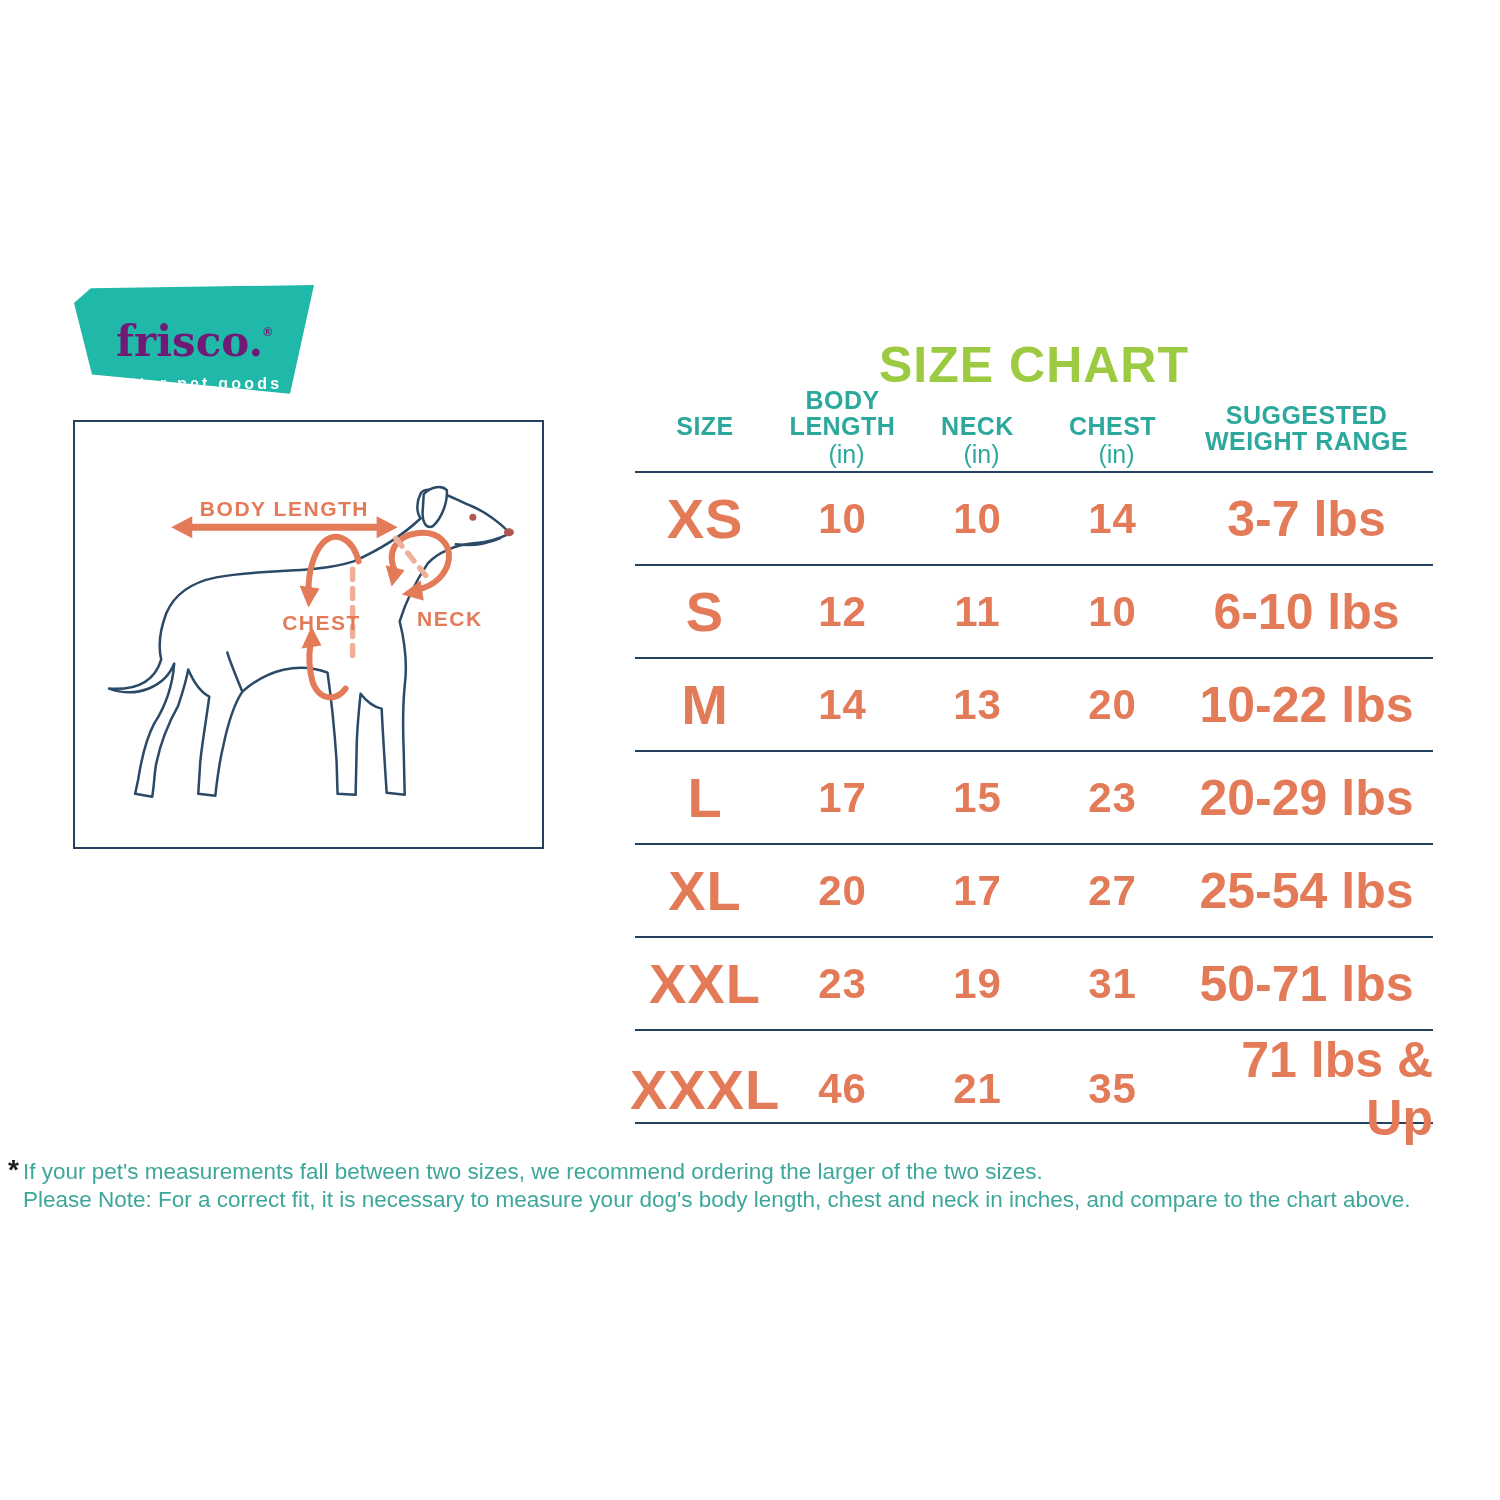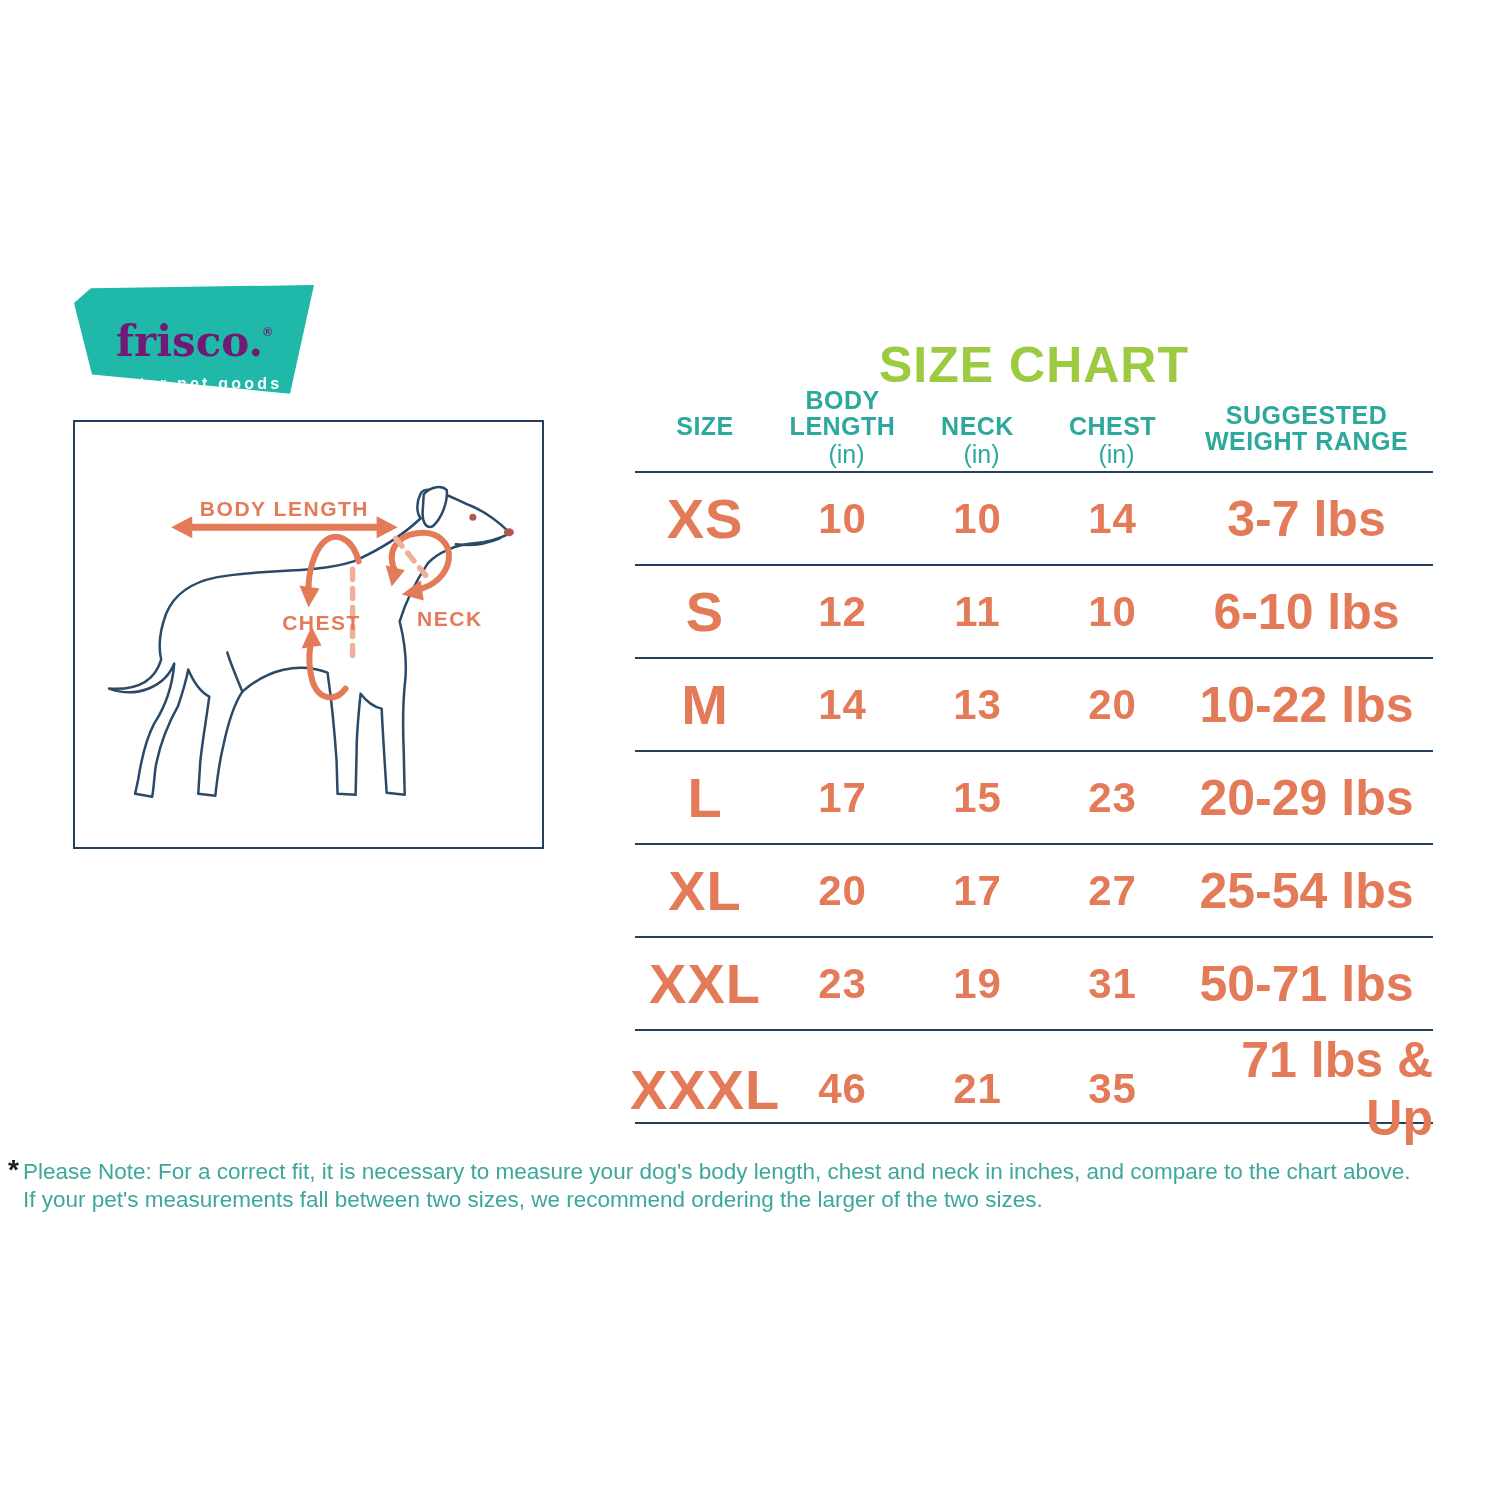--- a/index.html
+++ b/index.html
@@ -203,18 +203,18 @@
       <div class="cell c-num">46</div>
       <div class="cell c-num">21</div>
       <div class="cell c-num">35</div>
       <div class="cell c-weight">71 lbs &amp; Up</div>
     </div>
     </div>
 
   <div class="footnote">
     <span class="asterisk">*</span>
     <div class="fn-lines">
+      <div>If your pet's measurements fall between two sizes, we recommend ordering the larger of the two sizes.</div>
       <div>Please Note: For a correct fit, it is necessary to measure your dog's body length, chest and neck in inches, and compare to the chart above.</div>
-      <div>If your pet's measurements fall between two sizes, we recommend ordering the larger of the two sizes.</div>
     </div>
   </div>
 
 </div>
 
 </body></html>

